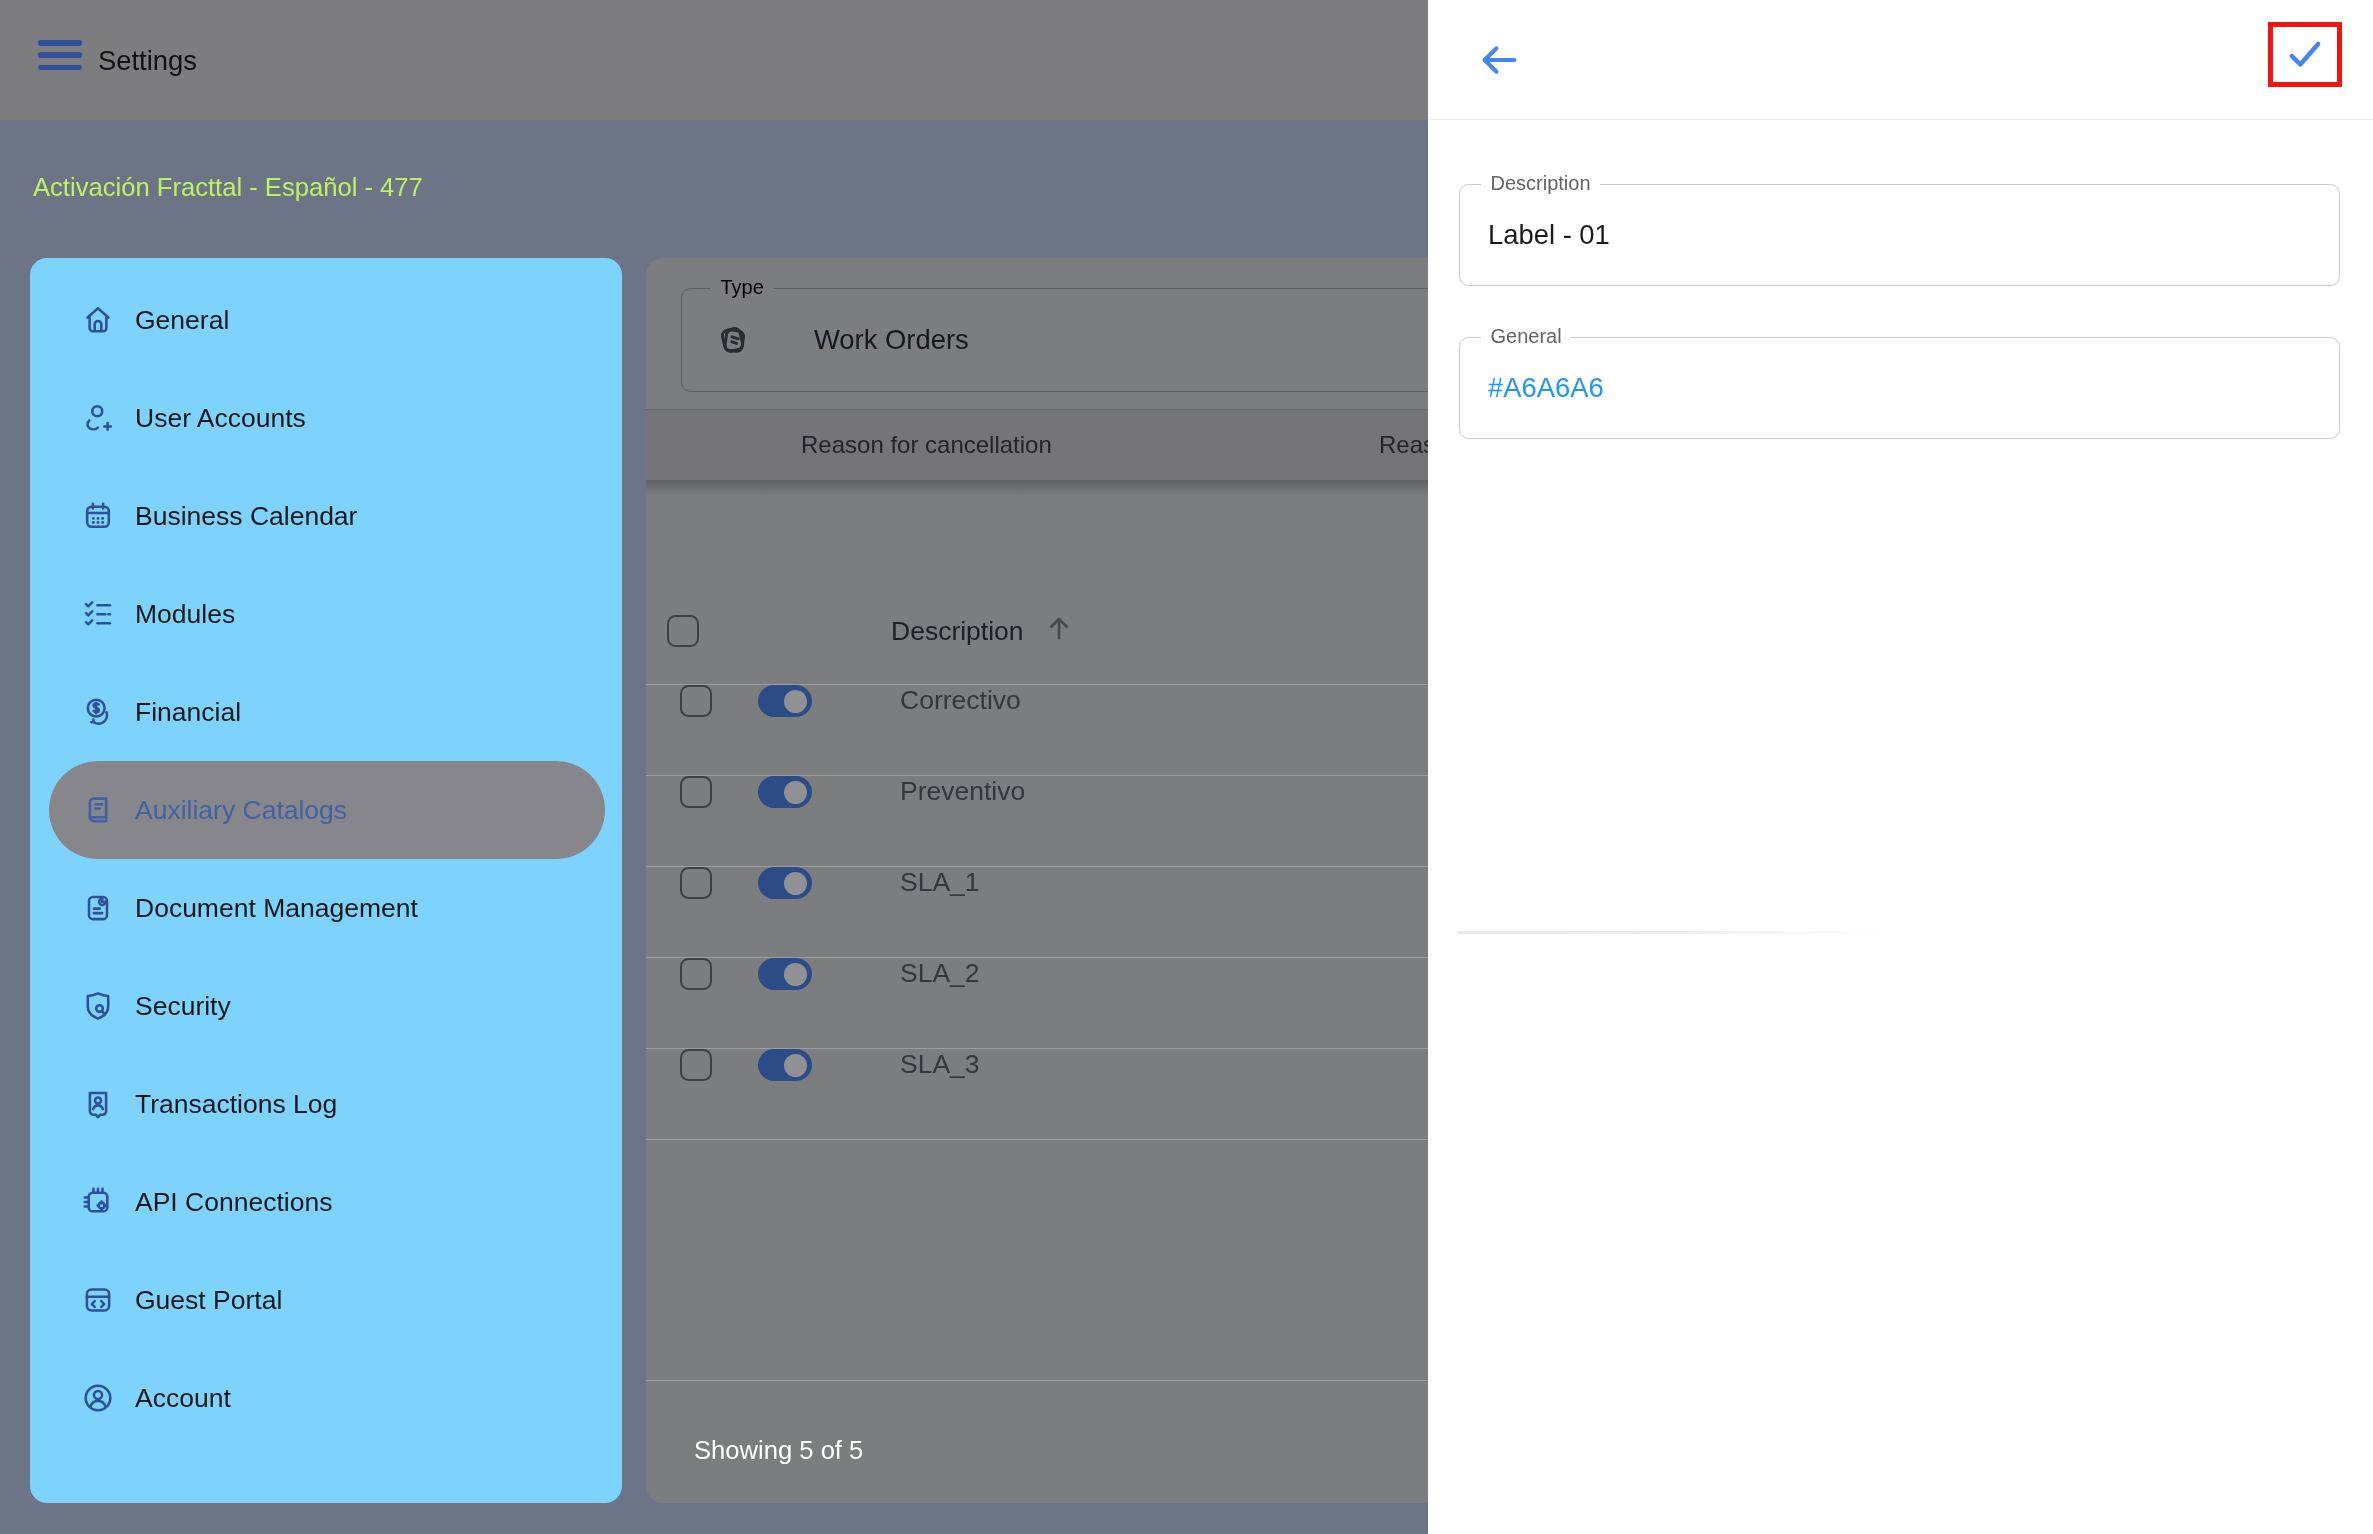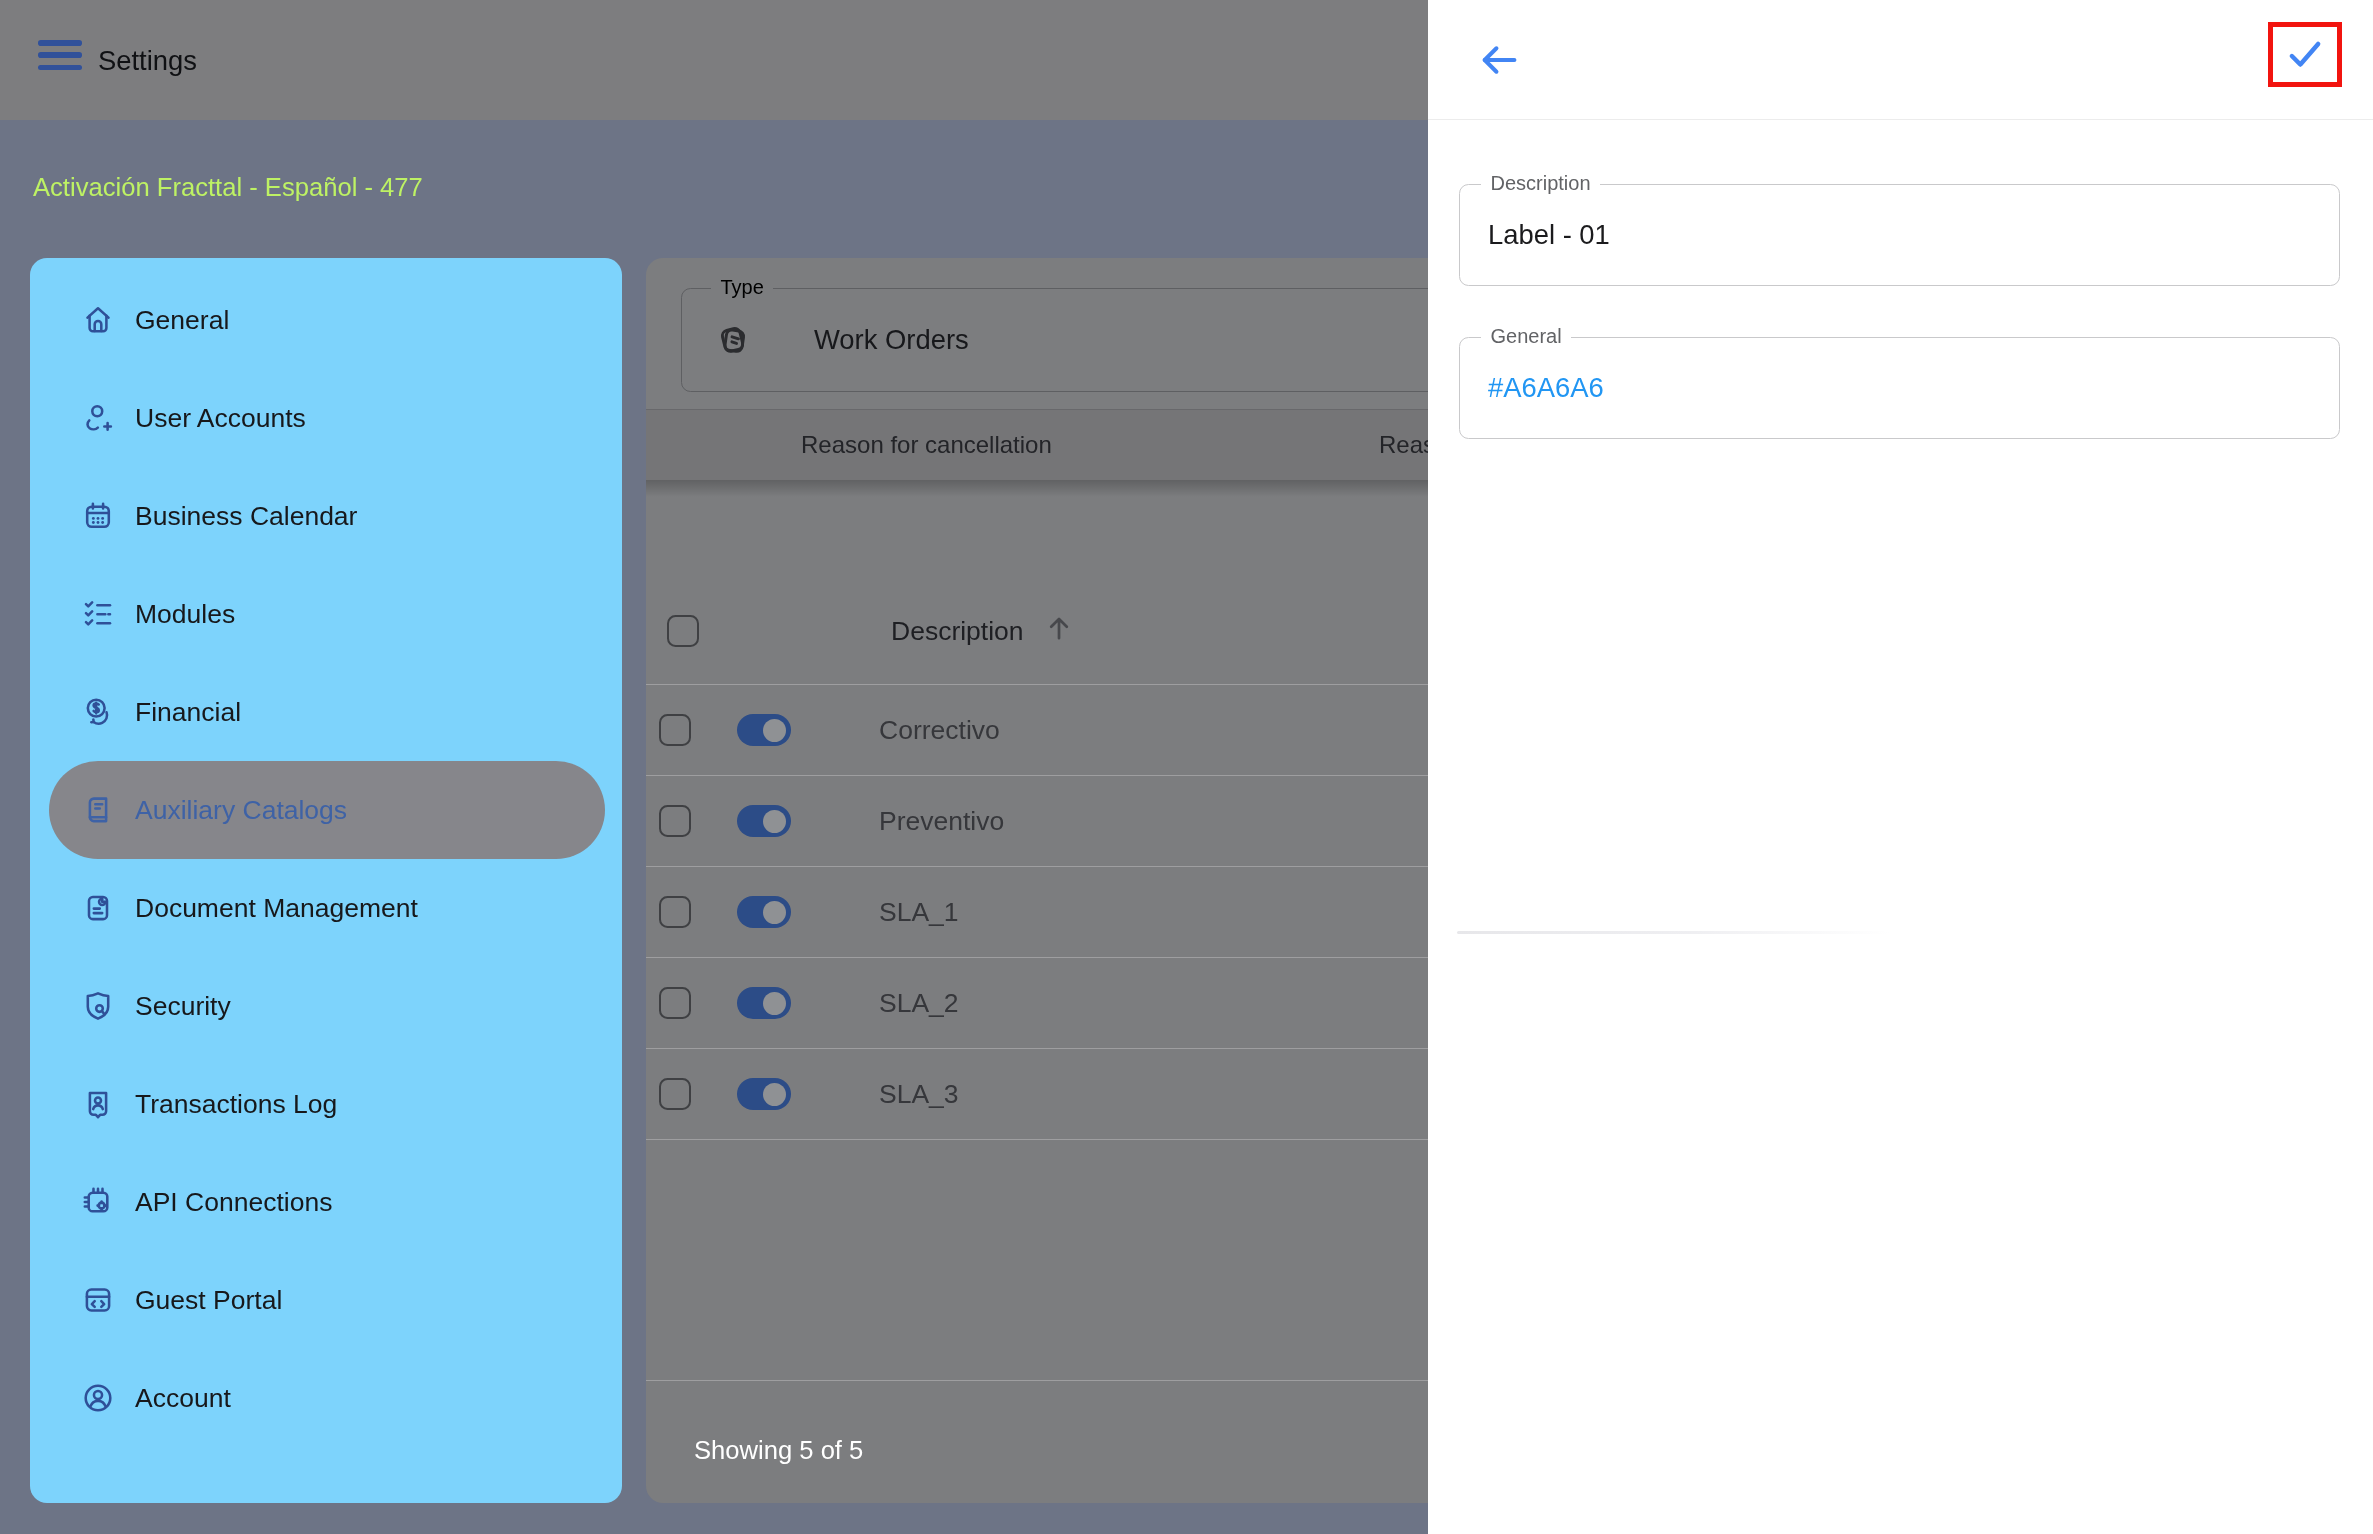--- a/index.html
+++ b/index.html
@@ -44,21 +44,21 @@
 
   .cbx{display:block;width:32px;height:32px;border:2.8px solid #3f4043;border-radius:8.5px;
        box-sizing:border-box;cursor:pointer;flex:none;background:transparent;}
   .thead-cbx{position:absolute;left:21px;top:357px;}
   .th-label{position:absolute;left:245px;top:357px;height:32px;display:flex;align-items:center;
             font-size:26.5px;color:#1e1f23;}
   .sort-icon{position:absolute;left:395px;top:352px;width:36px;height:36px;color:#47484c;}
   .sort-icon svg{width:36px;height:36px;}
 
   .rows{position:absolute;left:0;top:426px;width:100%;border-top:0.9px solid rgba(255,255,255,.26);}
-  .trow{height:91px;display:flex;align-items:center;padding-left:13px;
+  .trow{height:91px;display:flex;padding-left:34px;
         border-bottom:0.9px solid rgba(255,255,255,.26);box-sizing:border-box;}
   .trow .toggle{margin-left:46px;}
   .toggle{position:relative;width:54px;height:32px;border-radius:16px;background:#2c4c87;flex:none;cursor:pointer;}
   .toggle i{position:absolute;right:4.7px;top:4.7px;width:23px;height:23px;border-radius:50%;background:#8f9194;}
   .row-label{margin-left:88px;font-size:26.5px;color:#36373b;}
 
   .tfoot-line{position:absolute;left:0;top:1122px;width:100%;height:0.9px;background:rgba(255,255,255,.26);}
   .tfoot-label{position:absolute;left:48px;top:1122px;height:141px;display:flex;align-items:center;
                font-size:25.6px;color:#ffffff;}
 

